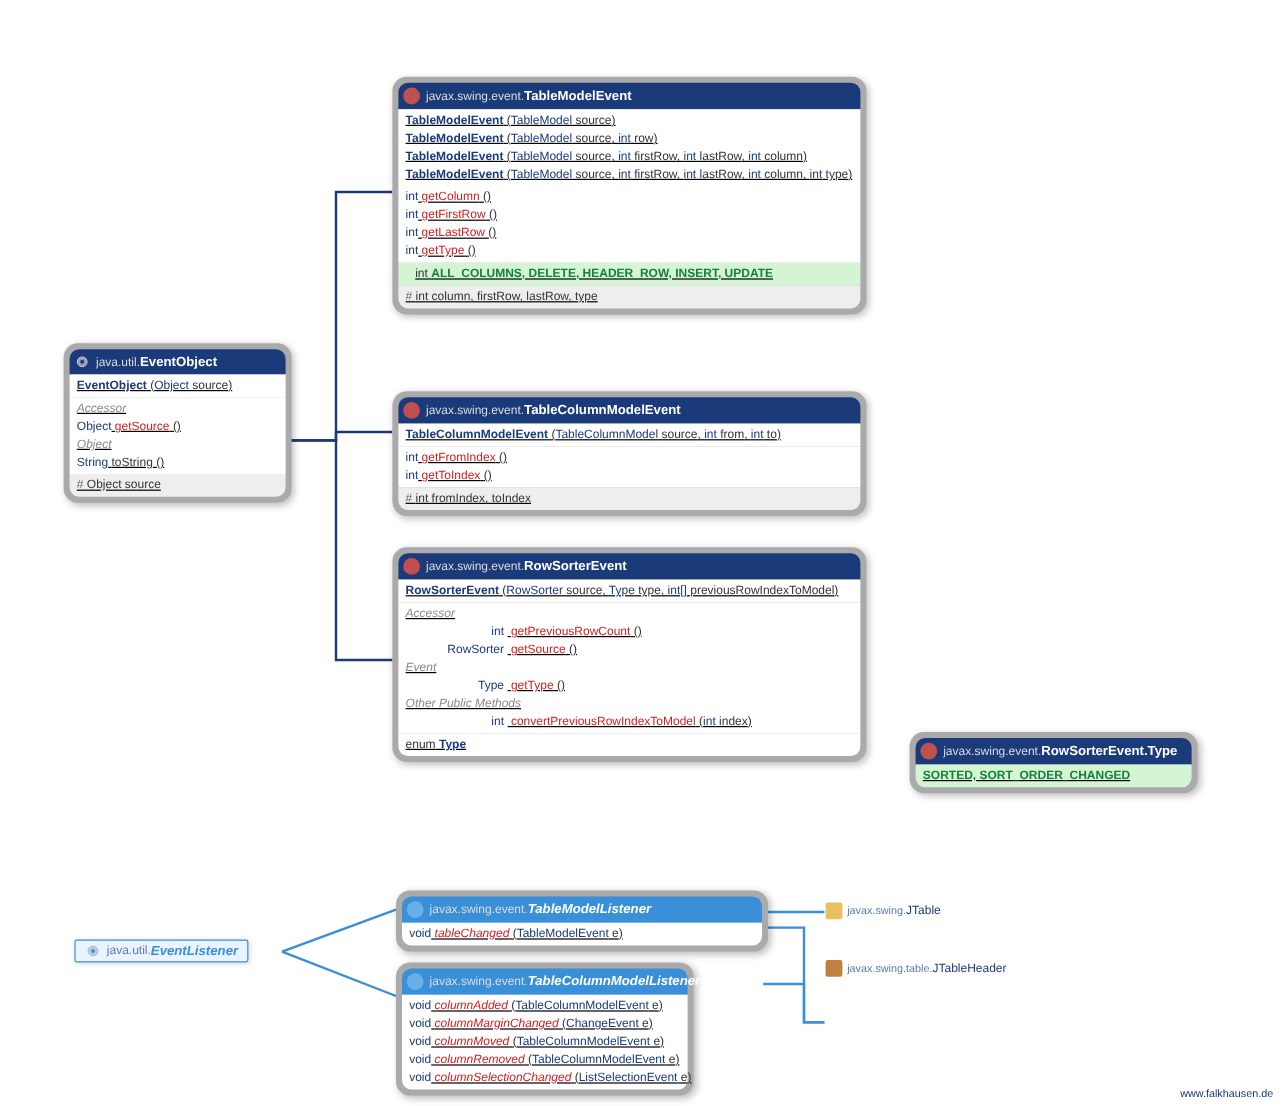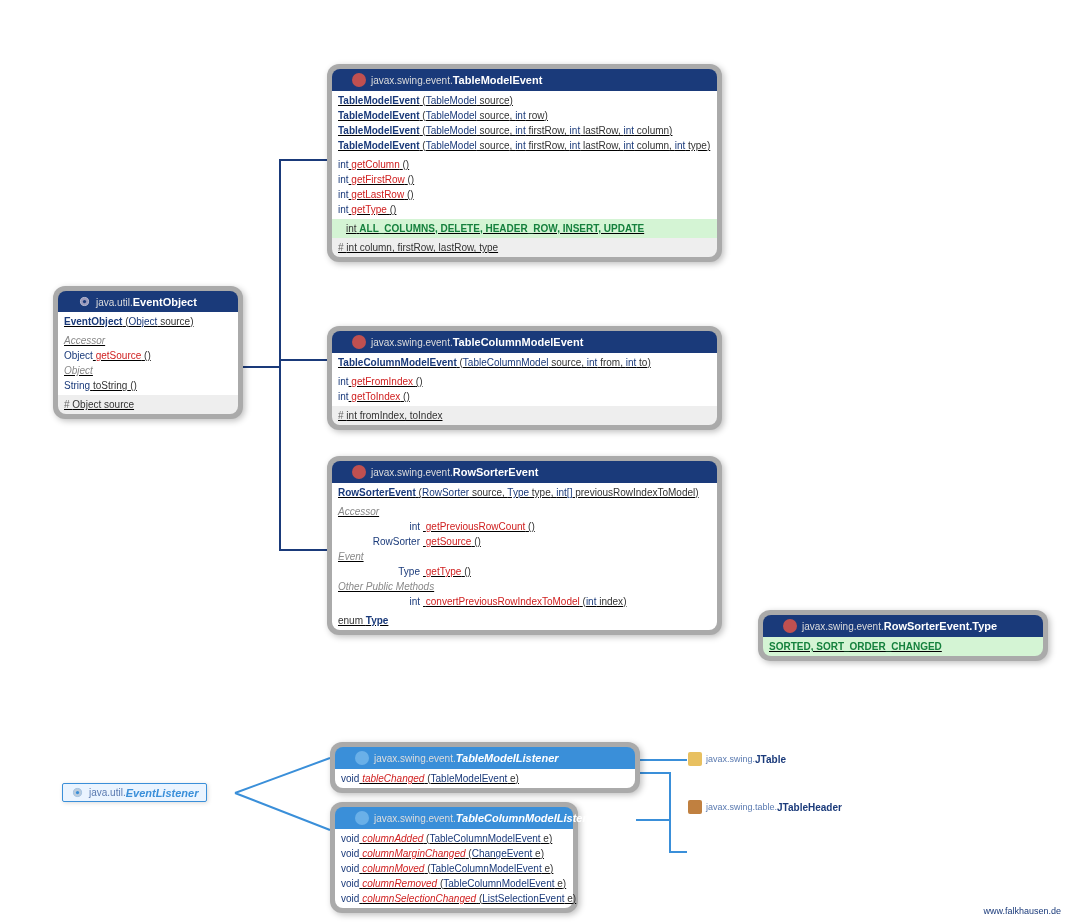--- a/index.html
+++ b/index.html
@@ -16,21 +16,21 @@
   .class-box {
     position: absolute;
     border-radius: 12px;
     background: #aaa;
     padding: 5px;
     box-shadow: 2px 2px 6px rgba(0,0,0,0.25);
   }
   .class-header {
     background: #1a3a7a;
     color: #fff;
-    padding: 4px 20px;
+    padding: 4px 4px;
     border-radius: 8px 8px 0 0;
     font-size: 11px;
     display: flex;
     align-items: center;
   }
   .class-header.interface {
     background: #3a8fd9;
   }
   .class-header .icon {
     width: 14px;
@@ -85,21 +85,21 @@
     display: flex;
     align-items: center;
   }
   .small-ref .ref-icon {
     width: 14px; height: 14px;
     margin-right: 4px;
     background: #e8c060;
     border-radius: 2px;
   }
   .small-ref .pkg2 { color: #5a7ab0; font-size: 9px; }
-  .small-ref .cname2 { color: #1a3a7a; font-weight: bold; }
+  .small-ref .cname2 { color: #1a3a7a; font-weight: normal; }
   svg.connector {
     position: absolute;
     top: 0; left: 0;
     pointer-events: none;
     width: 1071px; height: 922px;
   }
   .gear-icon {
     display: inline-block;
     width: 13px; height: 13px;
     margin-right: 5px;
@@ -226,21 +226,21 @@
     <div class="section-label">Other Public Methods</div>
     <div id="rse-other">
         <div class="row"><span class="ret-type" style="width:85px;text-align:right;padding-right:3px">int</span>  <span class="method-name">convertPreviousRowIndexToModel</span> <span class="txt">(</span><span class="param-type">int</span><span class="txt"> index</span><span class="txt">)</span></div>
       </div>
   </div>
   <div class="section last">
     <span class="txt">enum</span> <span class="ctor-name">Type</span>
   </div>
 </div>
 
-<div class="class-box" style="left:758px;top:610px;width:290px">
+<div class="class-box" style="left:758px;top:610px;width:240px">
   <div class="class-header">
     <span class="icon"></span>
     <span><span class="pkg">javax.swing.event.</span><span class="cname">RowSorterEvent.Type</span></span>
   </div>
   <div class="section constants last">
     <span class="const-name">SORTED, SORT_ORDER_CHANGED</span>
   </div>
 </div>
 
 <div class="standalone-box" style="left:62px;top:783px">

